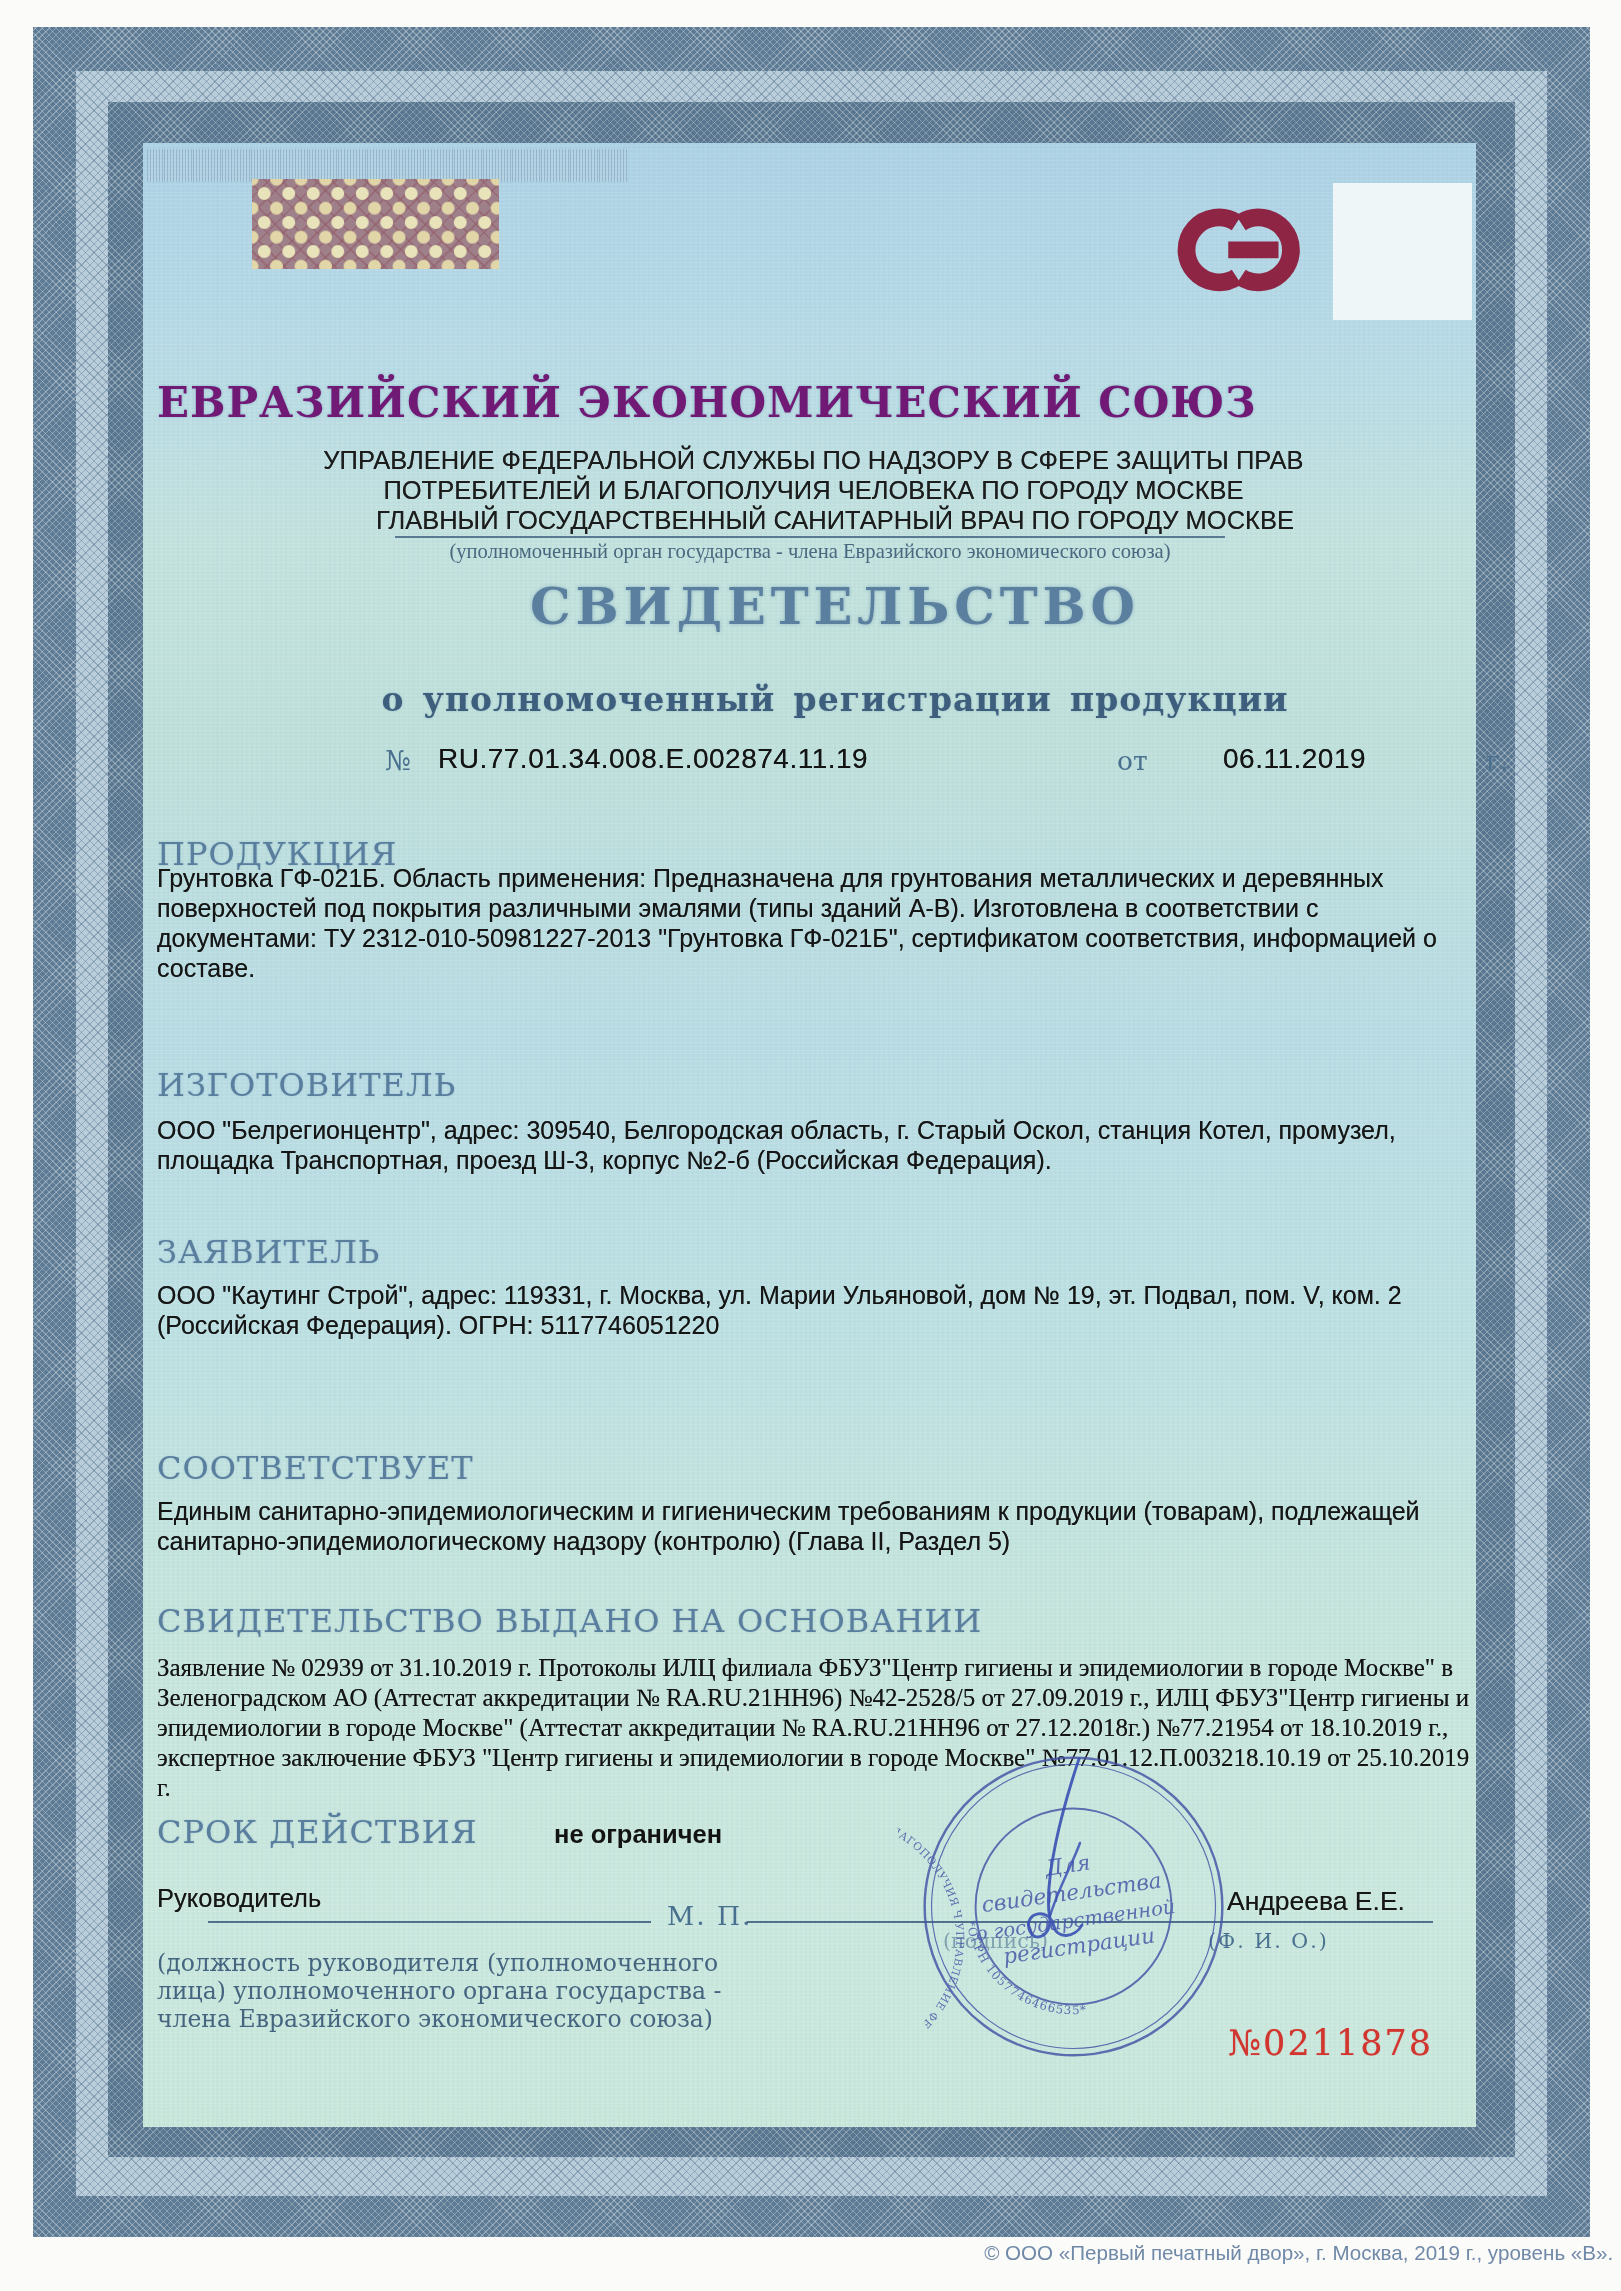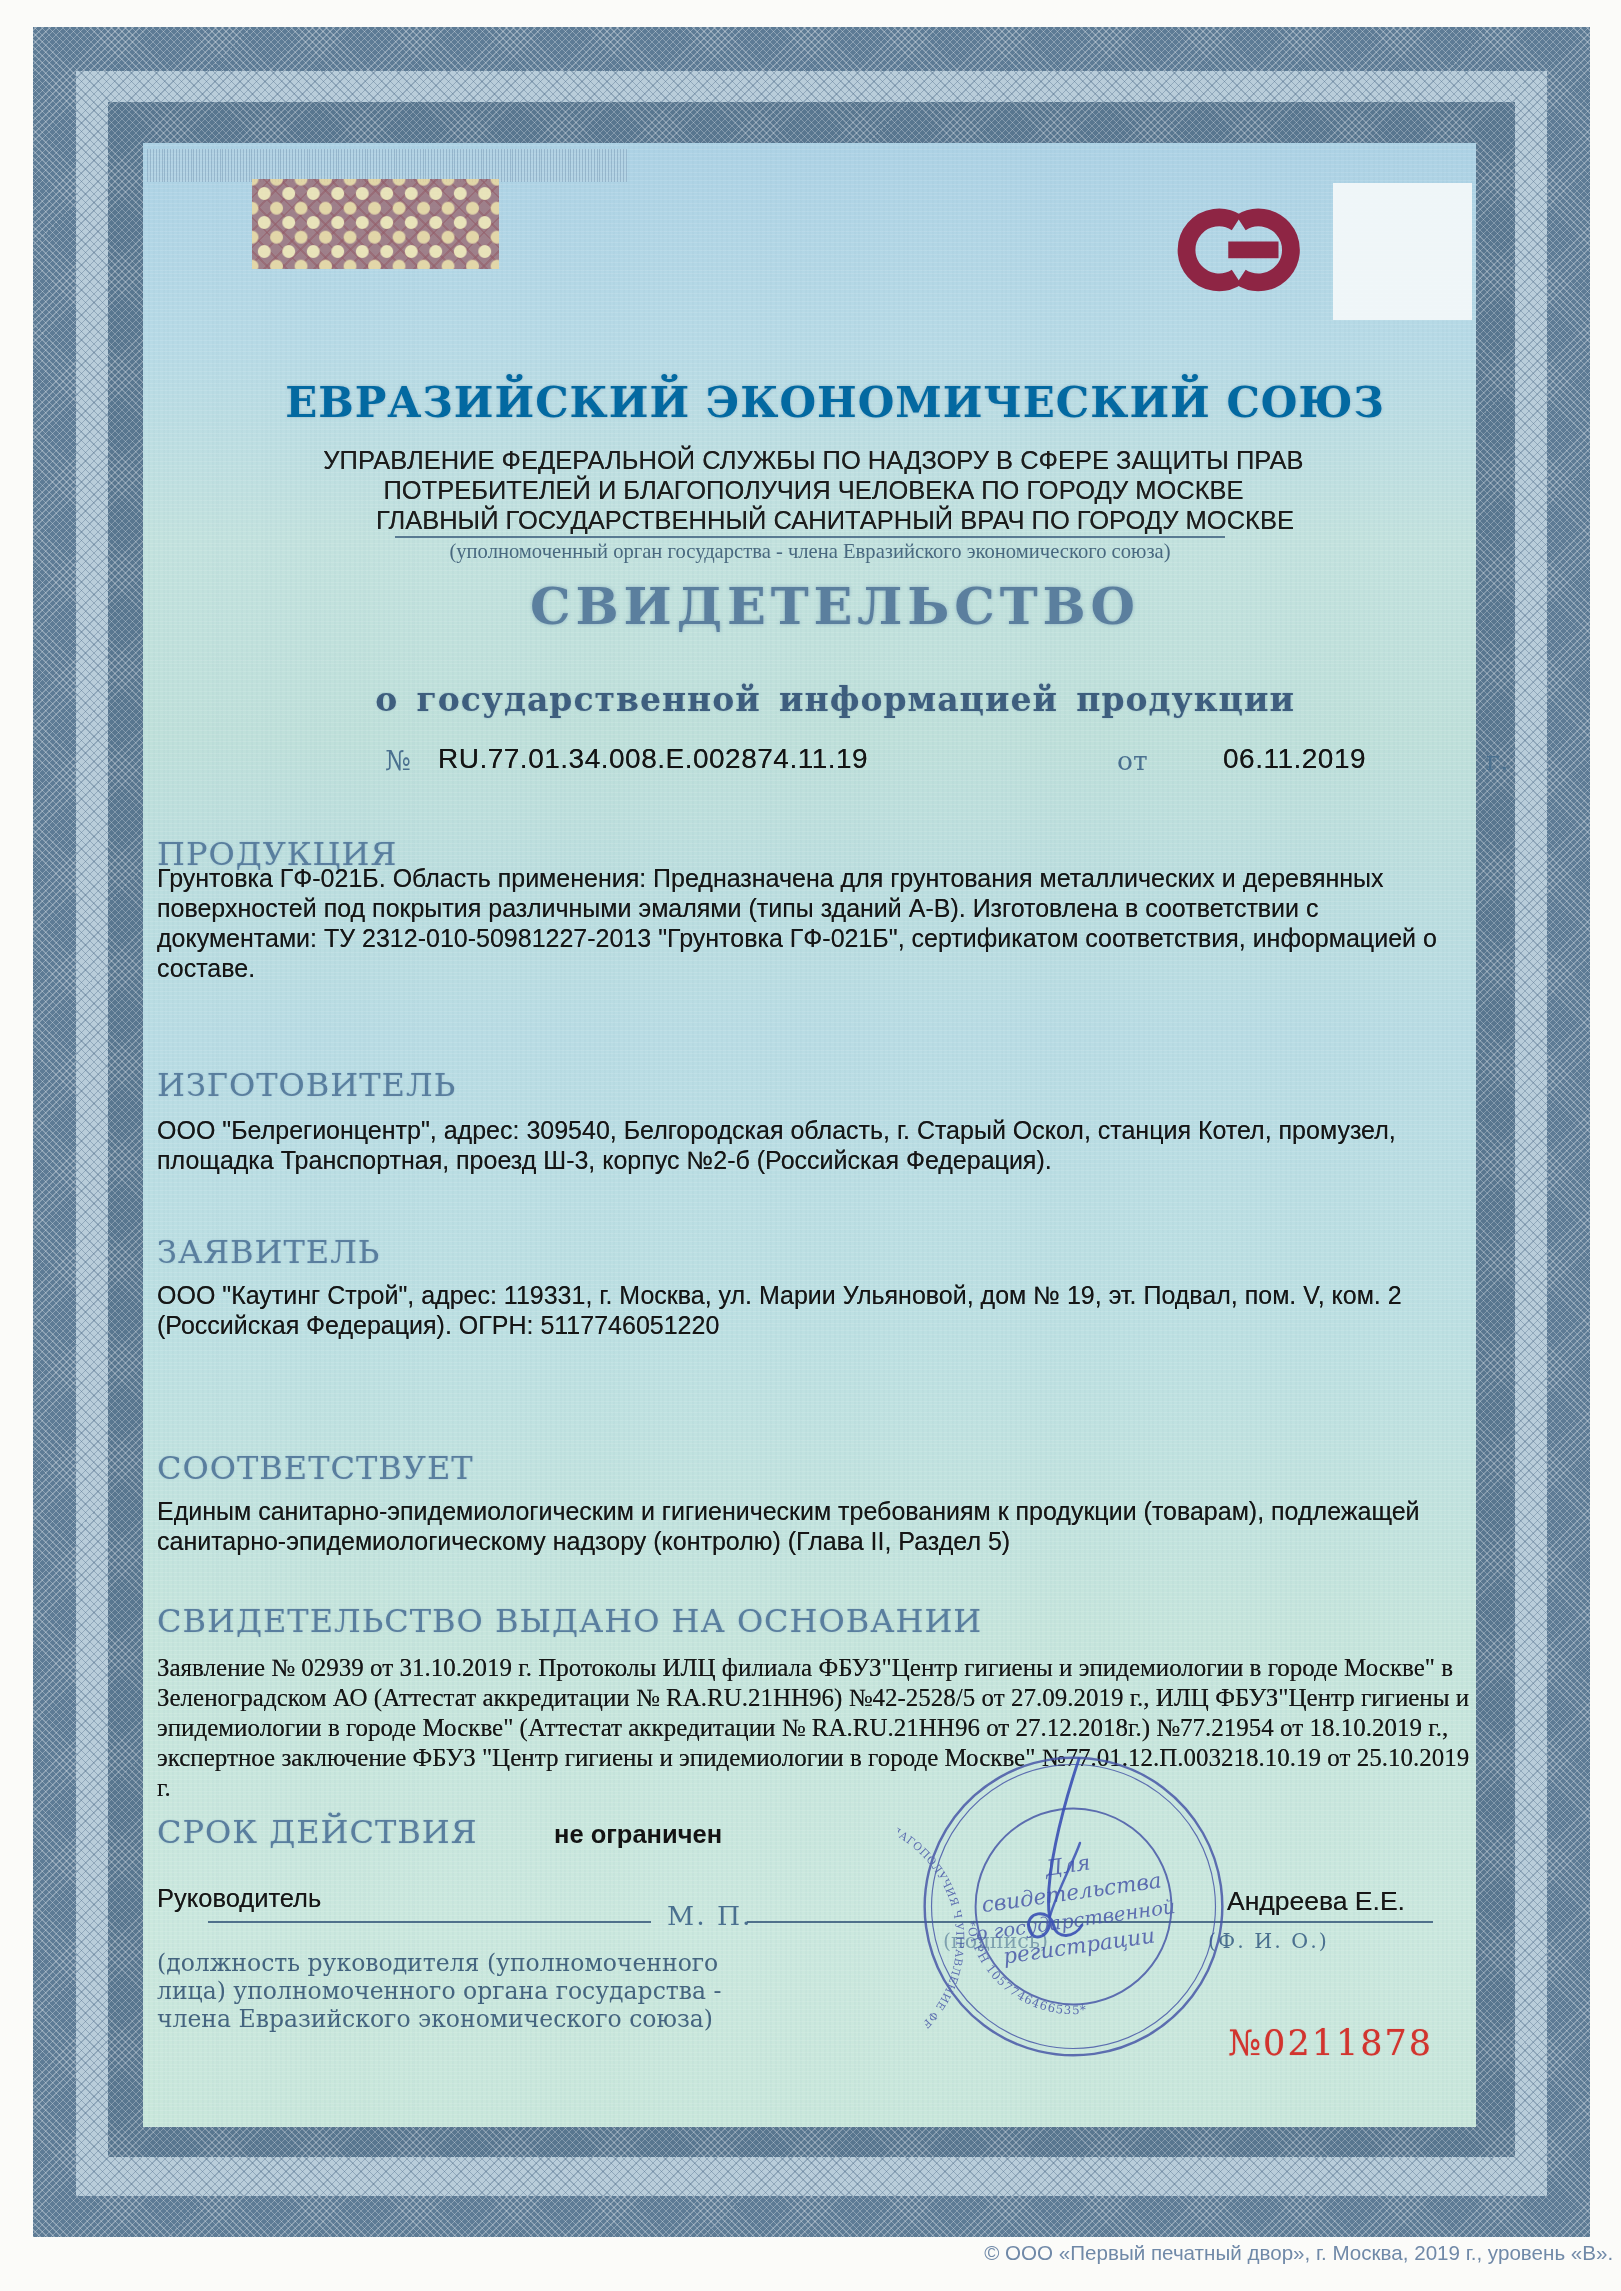--- a/index.html
+++ b/index.html
@@ -32,23 +32,23 @@
     background-image:
       radial-gradient(circle,#f6e7b0 0 5.9px,rgba(246,231,176,0) 6.9px),
       radial-gradient(circle,#eed79a 0 5.9px,rgba(238,215,154,0) 6.9px),
       repeating-linear-gradient(45deg,rgba(140,60,70,.5) 0 2px,rgba(0,0,0,0) 2px 11.8px),
       repeating-linear-gradient(-45deg,rgba(140,60,70,.5) 0 2px,rgba(0,0,0,0) 2px 11.8px);
     background-size:24.5px 29px,24.5px 29px,auto,auto;
     background-position:0 0,12.3px 14.7px,0 0,0 0;}
   .white-patch{position:absolute;left:1333px;top:183px;width:139px;height:137px;background:rgba(244,249,250,.92);}
   .logo{position:absolute;left:1155px;top:196px;}
   
-  .union-title{position:absolute;left:157px;right:108px;top:378px;text-align:center;
+  .union-title{position:absolute;left:157px;right:108px;top:378px;text-align:left;
     font-family:"DejaVu Serif",serif;font-weight:bold;font-size:42px;letter-spacing:1px;
-    color:#0369a1;text-shadow:0 0 2.9px rgba(110,145,175,.55);}
+    color:#701a75;text-shadow:0 0 2.9px rgba(110,145,175,.55);}
   .authority{position:absolute;left:245px;top:445px;width:1137px;text-align:center;
     font-size:25.5px;line-height:30px;color:#1c1c1c;text-shadow:0 0 0.5px rgba(0,0,0,.65);}
   .chief{position:absolute;left:157px;right:108px;top:506px;text-align:center;
     font-size:25.5px;color:#1c1c1c;text-shadow:0 0 0.5px rgba(0,0,0,.65);}
   .rule{position:absolute;left:395px;top:536px;width:830px;height:2px;background:#3f607e;opacity:.8;}
   .header-caption{position:absolute;left:395px;top:540px;width:830px;text-align:center;
     font-family:Liberation Serif, serif;font-size:20.6px;color:#48687f;}
   .cert-title{position:absolute;left:157px;right:108px;top:576px;text-align:center;
     font-family:"DejaVu Serif",serif;font-weight:bold;font-size:51px;letter-spacing:4.9px;
     color:#5b7f9e;text-shadow:0 0 3.9px rgba(100,140,170,.55);}
@@ -117,21 +117,21 @@
     <path d="M 70 50 H 118" fill="none" stroke="#8e2544" stroke-width="16"></path>
   </svg>
 
   <div class="union-title">ЕВРАЗИЙСКИЙ ЭКОНОМИЧЕСКИЙ СОЮЗ</div>
   <div class="authority">УПРАВЛЕНИЕ ФЕДЕРАЛЬНОЙ СЛУЖБЫ ПО НАДЗОРУ В СФЕРЕ ЗАЩИТЫ ПРАВ ПОТРЕБИТЕЛЕЙ И БЛАГОПОЛУЧИЯ ЧЕЛОВЕКА ПО ГОРОДУ МОСКВЕ</div>
   <div class="chief">ГЛАВНЫЙ ГОСУДАРСТВЕННЫЙ САНИТАРНЫЙ ВРАЧ ПО ГОРОДУ МОСКВЕ</div>
   <div class="rule"></div>
   <div class="header-caption">(уполномоченный орган государства - члена Евразийского экономического союза)</div>
 
   <div class="cert-title">СВИДЕТЕЛЬСТВО</div>
-  <div class="cert-subtitle">о государственной информацией продукции</div>
+  <div class="cert-subtitle">о уполномоченный регистрации продукции</div>
 
   <span class="no-label lbl">№</span>
   <span class="cert-number">RU.77.01.34.008.Е.002874.11.19</span>
   <span class="from-label lbl">от</span>
   <span class="cert-date">06.11.2019</span>
   <span class="year-label lbl">г.</span>
 
   <div class="sec-h h-product">ПРОДУКЦИЯ</div>
   <div class="sec-b b-product">Грунтовка ГФ-021Б. Область применения: Предназначена для грунтования металлических и деревянных поверхностей под покрытия различными эмалями (типы зданий А-В). Изготовлена в соответствии с документами: ТУ 2312-010-50981227-2013 "Грунтовка ГФ-021Б", сертификатом соответствия, информацией о составе.</div>
 

